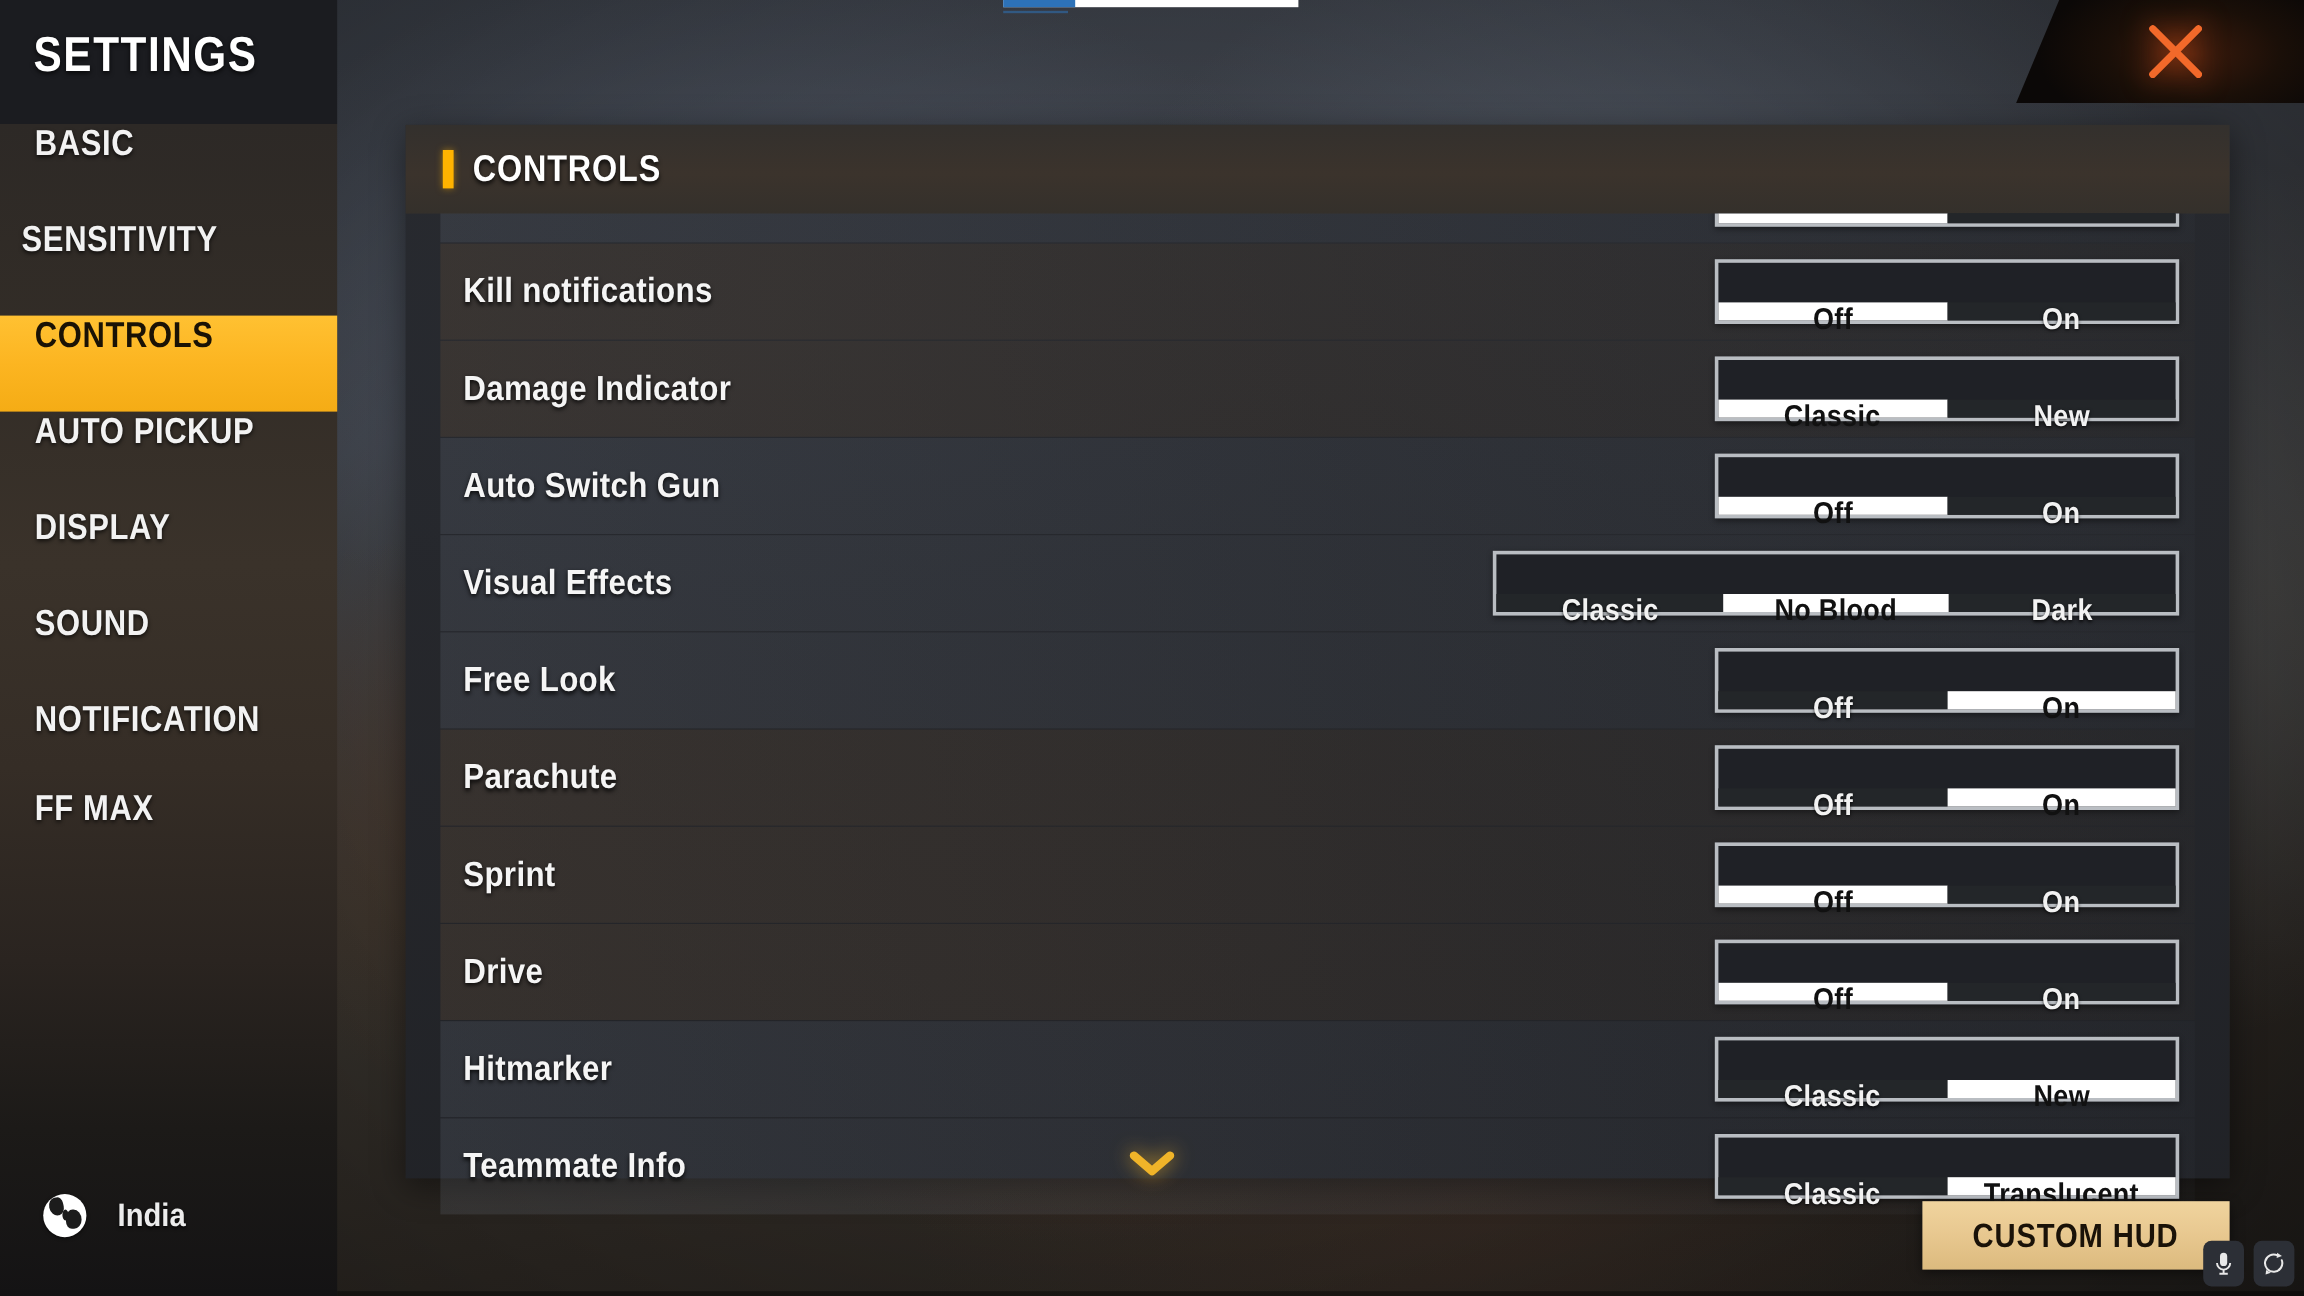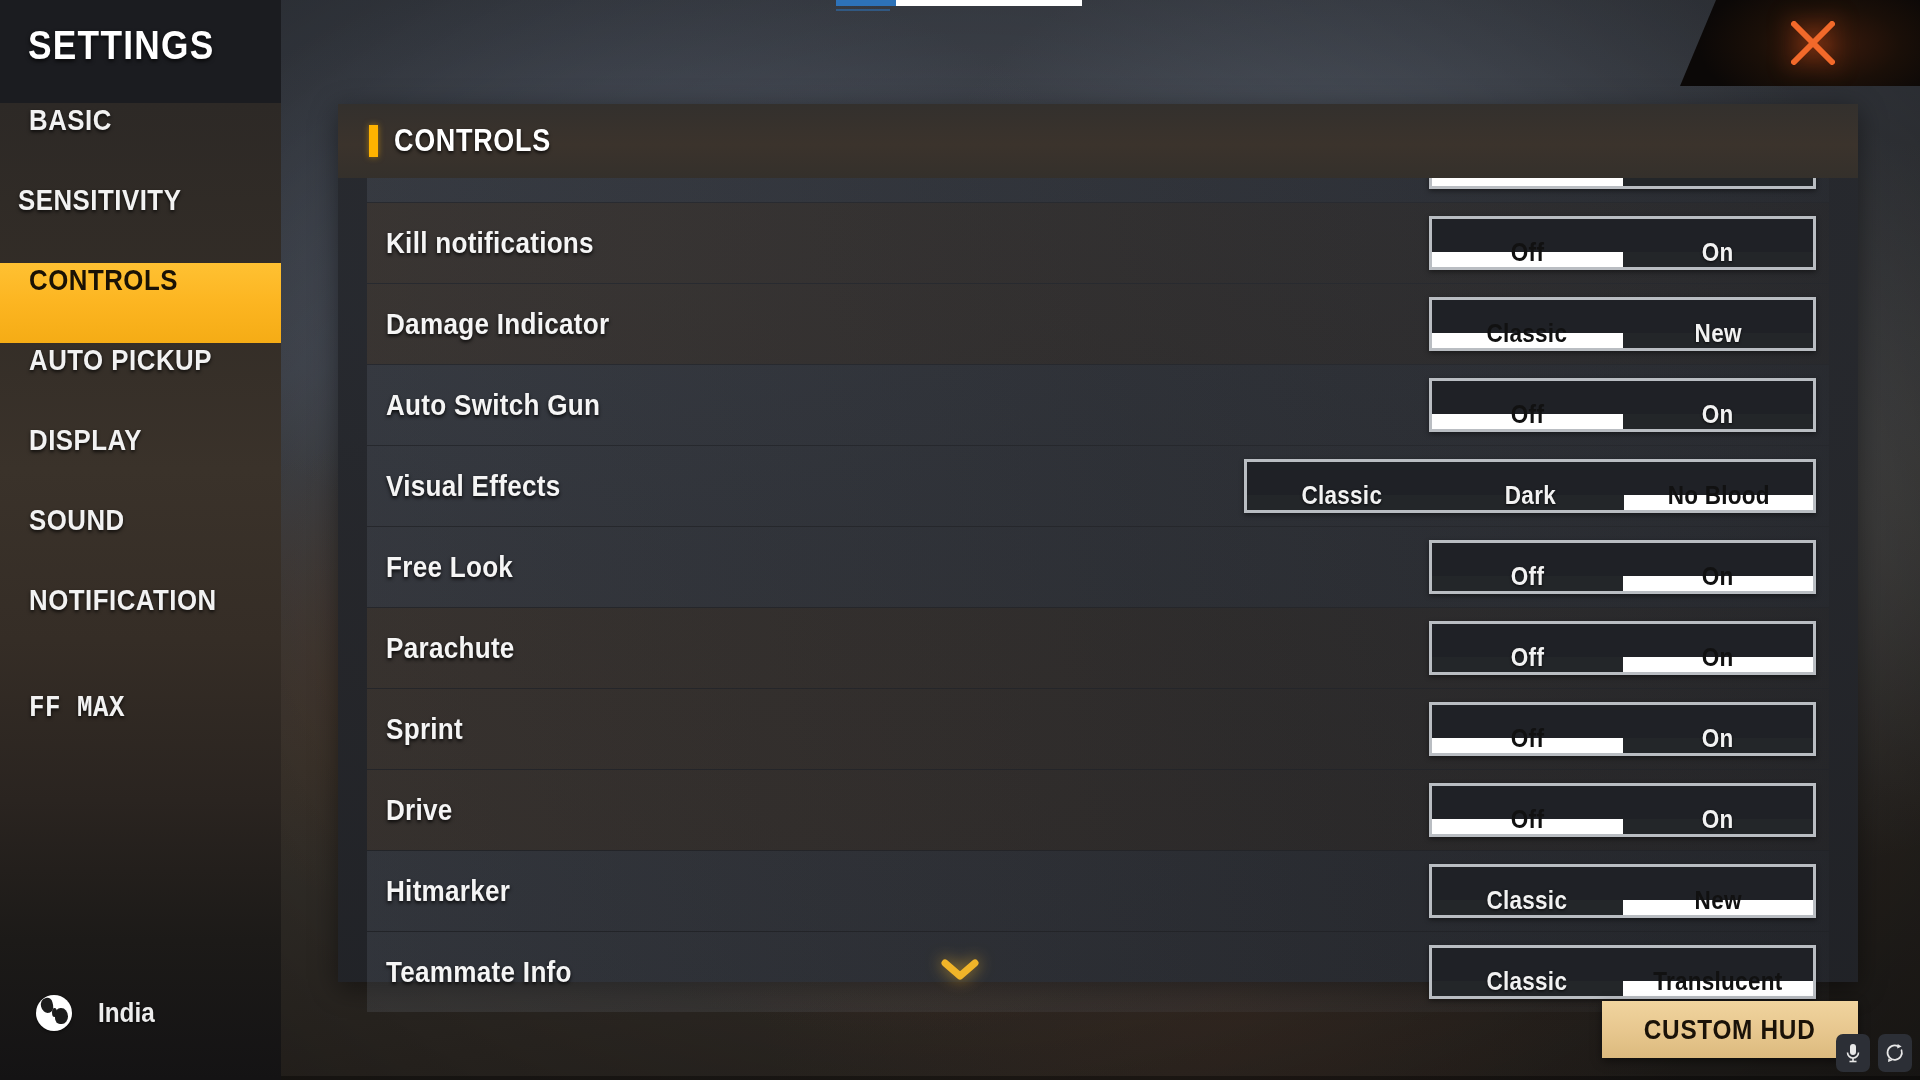--- a/index.html
+++ b/index.html
@@ -166,21 +166,21 @@
   
   .toggle {
     position:absolute; right:13px; top:50%; transform:translateY(-50%);
     display:flex; z-index:3;
     border:3px solid #b9bdc2; background:#1f2126;
     box-shadow:0 2px 5px rgba(0,0,0,0.45);
   }
   .toggle.two  { width:387px; height:54px; }
   .toggle.three{ width:572px; height:54px; right:13px; }
   .seg {
-    flex:1; display:flex; align-items:flex-end; justify-content:center;
+    flex:1; display:flex; align-items:flex-start; justify-content:center;
     font-size:25px; font-weight:700; letter-spacing:0.3px;
     color:#f2f2f2; background:#232629;
     transform:none; cursor:pointer;
     white-space:nowrap;
     margin-top:33px;
   }
   .seg span { transform:scaleX(0.9); display:inline-block; text-shadow:0 1px 3px rgba(0,0,0,0.8); }
   .seg.on {
     background:#ffffff; color:#111111;
   }
@@ -249,21 +249,21 @@
       </div>
       <div class="nav-item" style="top: 423px;">
         <span class="nav-label">DISPLAY</span>
       </div>
       <div class="nav-item" style="top: 503px;">
         <span class="nav-label">SOUND</span>
       </div>
       <div class="nav-item" style="top: 583px;">
         <span class="nav-label">NOTIFICATION</span>
       </div>
-      <div class="nav-item" style="top: 691px; font-family: Liberation Mono, monospace;">
+      <div class="nav-item" style="top: 657px;">
         <span class="nav-label">FF MAX</span>
       </div>
     </div>
 
   <div id="country">
     <div id="globe">
         <span class="g-dot"></span>
       </div>
     <div id="country-name">India</div>
   </div>
@@ -333,25 +333,25 @@
             </div>
           </div>
         </div>
         <div class="row cool">
           <div class="row-bg"></div>
           <div class="row-label">Visual Effects</div>
           <div class="toggle three">
             <div class="seg">
               <span>Classic</span>
             </div>
+            <div class="seg on">
+              <span>No Blood</span>
+            </div>
             <div class="seg">
               <span>Dark</span>
-            </div>
-            <div class="seg on">
-              <span>No Blood</span>
             </div>
           </div>
         </div>
         <div class="row cool">
           <div class="row-bg"></div>
           <div class="row-label">Free Look</div>
           <div class="toggle two">
             <div class="seg">
               <span>Off</span>
             </div>

